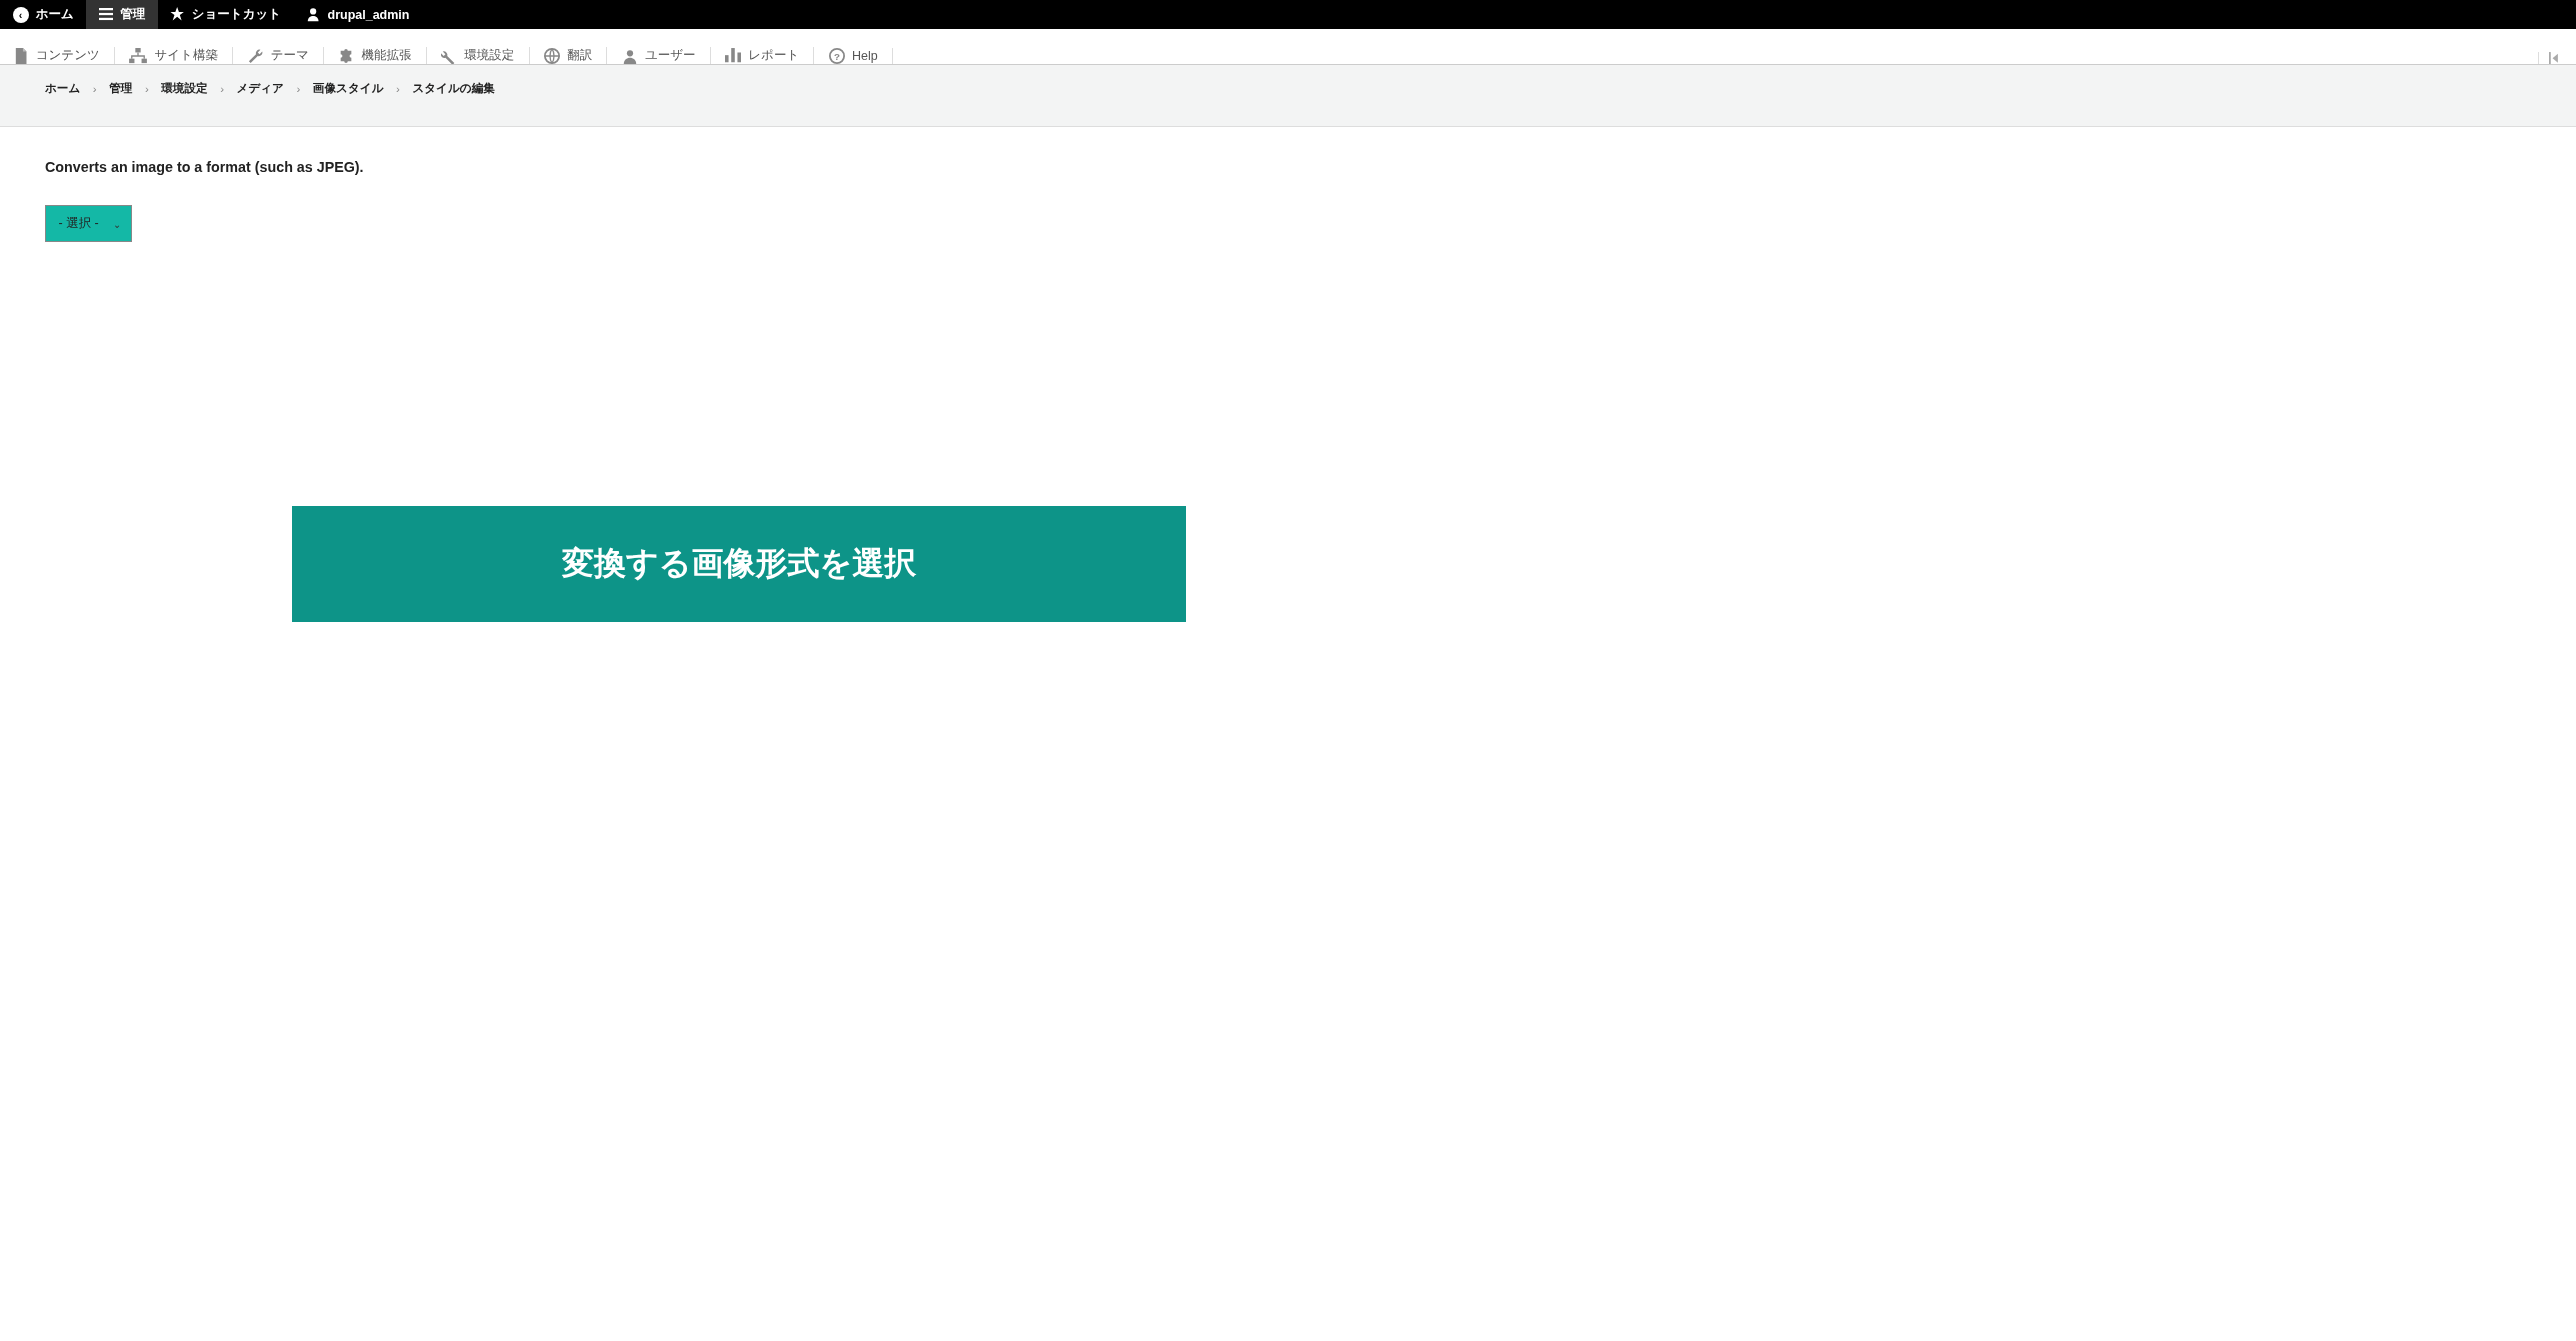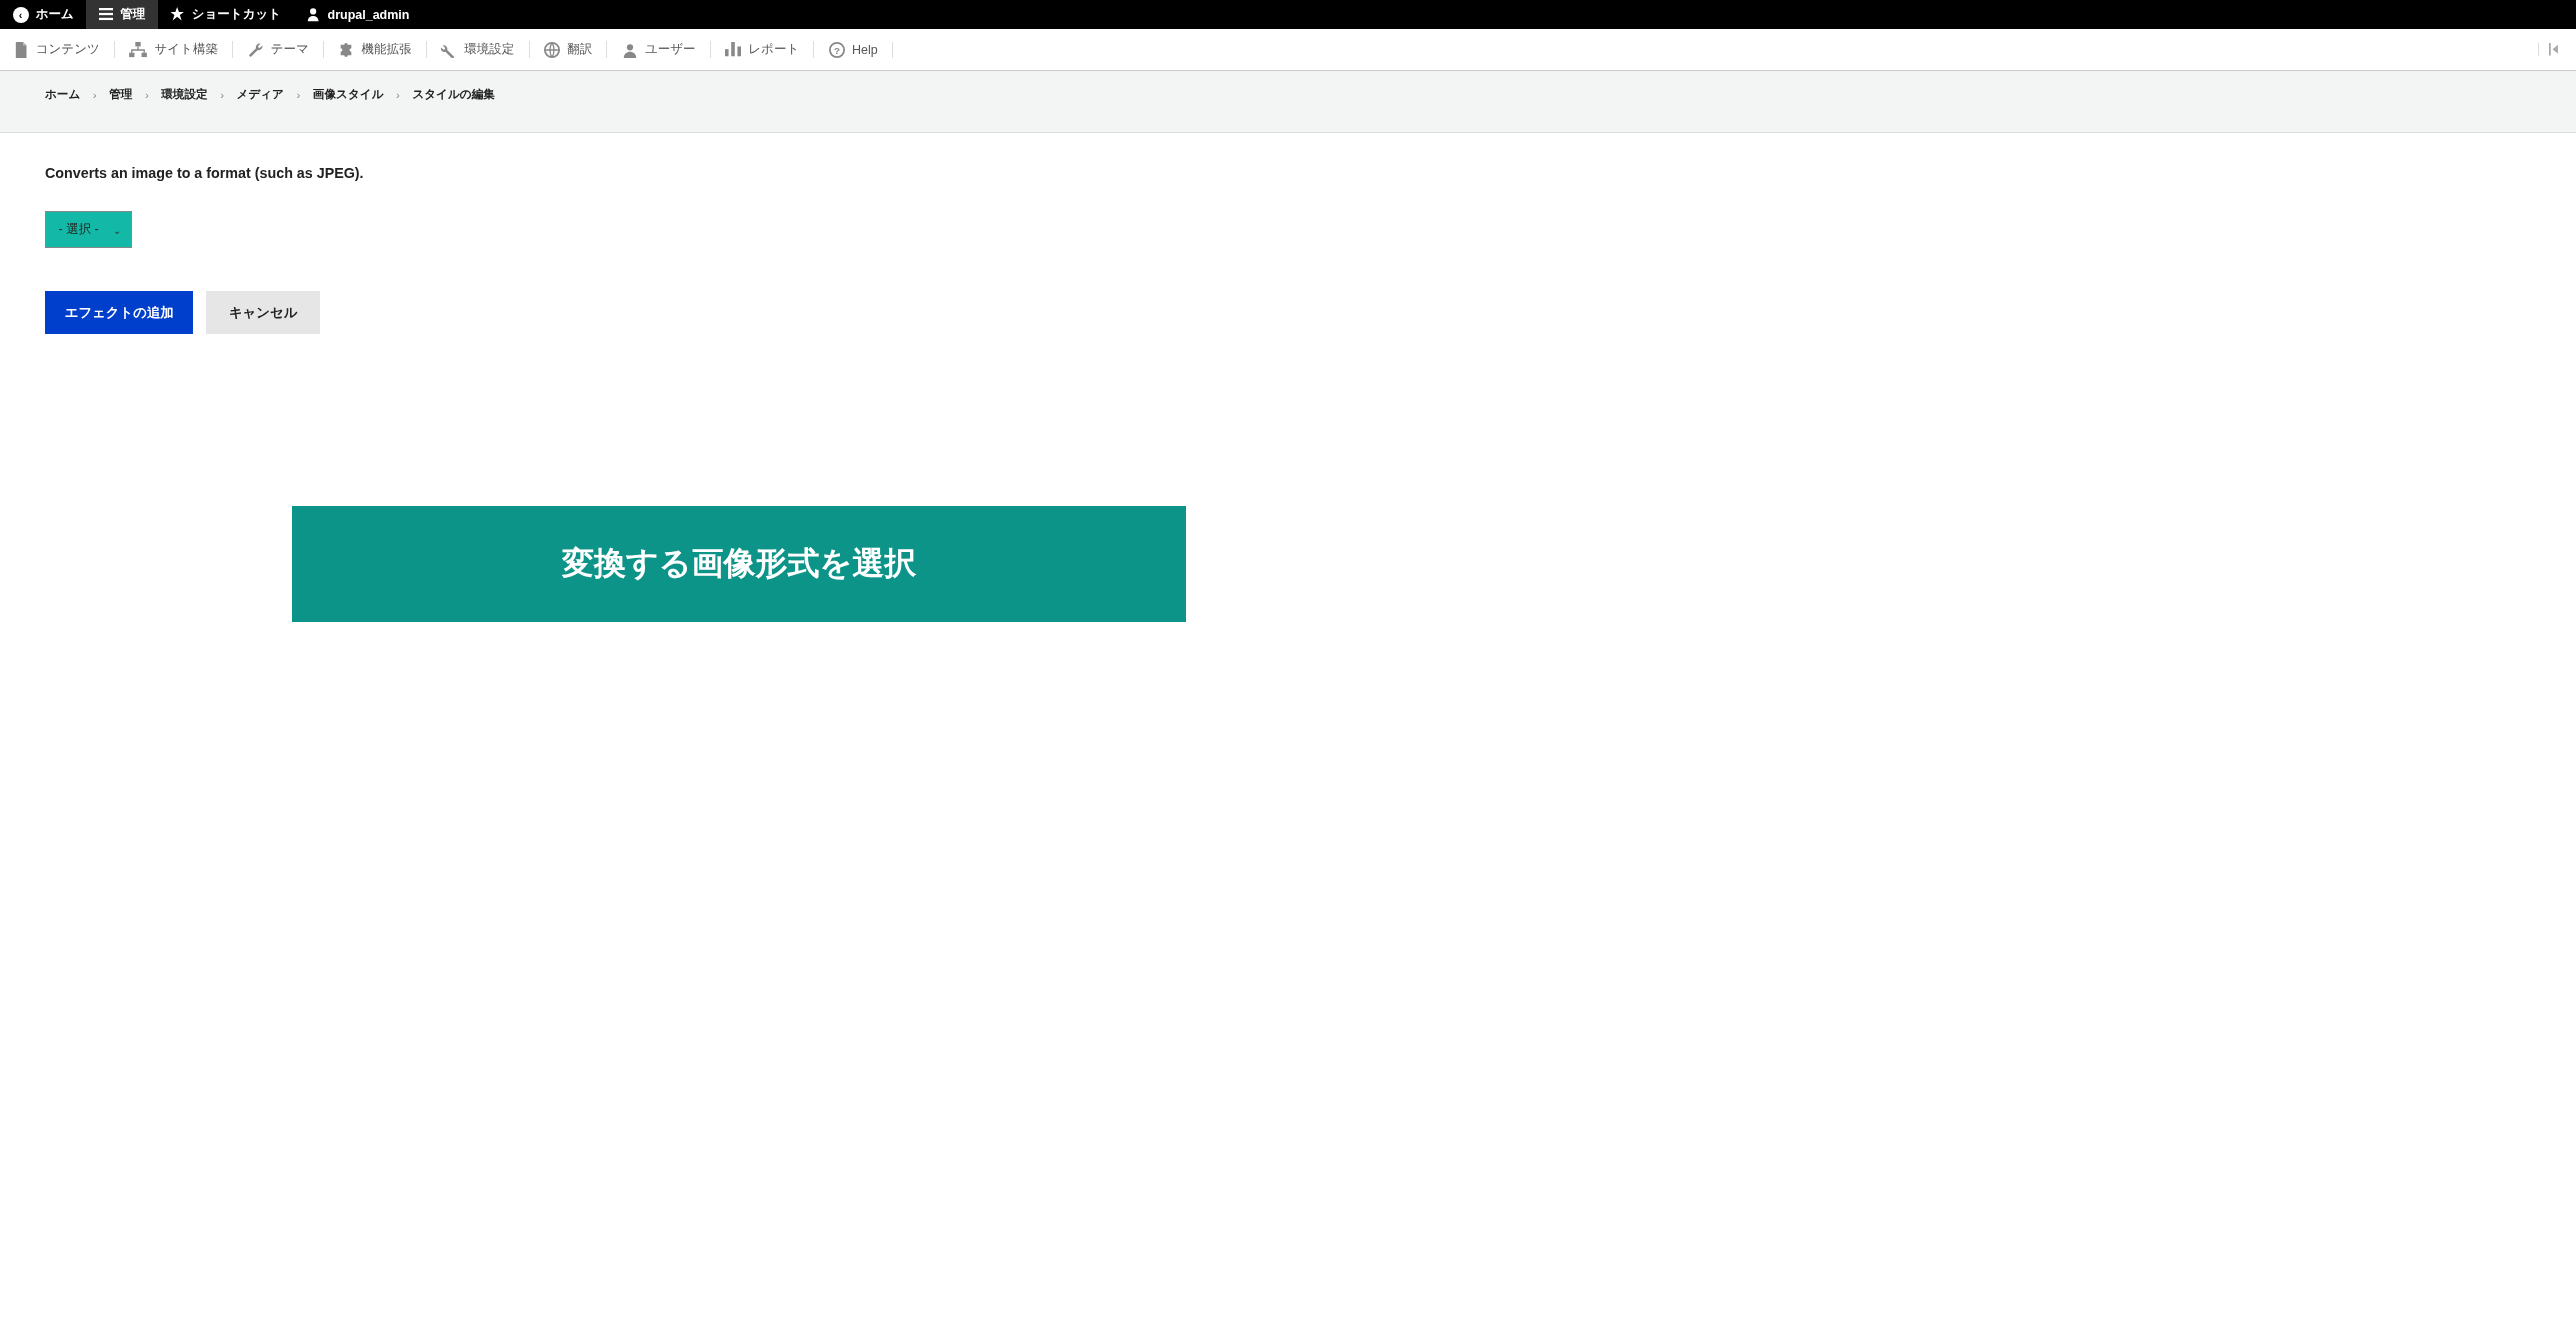--- a/index.html
+++ b/index.html
@@ -6,21 +6,21 @@
 body { font-family: -apple-system, BlinkMacSystemFont, "Segoe UI", sans-serif; font-size: 12.5px; color: #222; background: #fff; }
 
 
 .topbar { background: #000; color: #fff; display: flex; align-items: stretch; height: 29px; }
 .topbar-item { display: flex; align-items: center; padding: 0 12.5px; gap: 7.2px; cursor: pointer; font-size: 12.5px; font-weight: 600; }
 .topbar-item.active { background: #333; }
 .topbar-item .icon { display: inline-flex; align-items: center; justify-content: center; }
 .back-circle { width: 16px; height: 16px; border-radius: 50%; background: #fff; color: #000; display: flex; align-items: center; justify-content: center; font-size: 10.7px; font-weight: bold; }
 
 
-.admin-toolbar { background: #fff; border-bottom: 0.9px solid #ccc; display: flex; align-items: center; height: 42px; }
+.admin-toolbar { background: #fff; border-bottom: 0.9px solid #ccc; display: flex; align-items: flex-end; height: 36px; }
 .admin-item { display: flex; align-items: center; gap: 7.2px; padding: 0 14.3px; border-right: 0.9px solid #ddd; cursor: pointer; color: #555; font-size: 12.5px; }
 .admin-item .icon { color: #888; }
 .admin-toolbar-spacer { flex: 1; }
 .admin-collapse { display: flex; align-items: center; padding: 0 10.7px; border-left: 0.9px solid #ddd; cursor: pointer; color: #888; }
 
 
 .header-region { background: #f3f4f4; padding: 16px 45px 25px; border-bottom: 0.9px solid #ddd; }
 .breadcrumb { display: flex; align-items: center; gap: 12.5px; font-size: 11.6px; font-weight: 600; color: #222; margin-bottom: 5.4px; }
 .breadcrumb .sep { color: #888; font-weight: normal; }
 .breadcrumb a { cursor: pointer; }
@@ -195,22 +195,18 @@
 </div>
 
 <div class="content">
   <p class="description">Converts an image to a format (such as JPEG).</p>
 
   <div class="select-wrap">
     <div class="select-box">- 選択 -</div>
     <span class="select-caret">⌄</span>
   </div>
 
-  <div class="actions">
-    <button class="btn-primary">エフェクトの追加</button>
-    <button class="btn-secondary">キャンセル</button>
-  </div>
 </div>
 
 <div class="overlay-banner">
   <span>変換する画像形式を選択</span>
 </div>
 
 
 </body></html>

